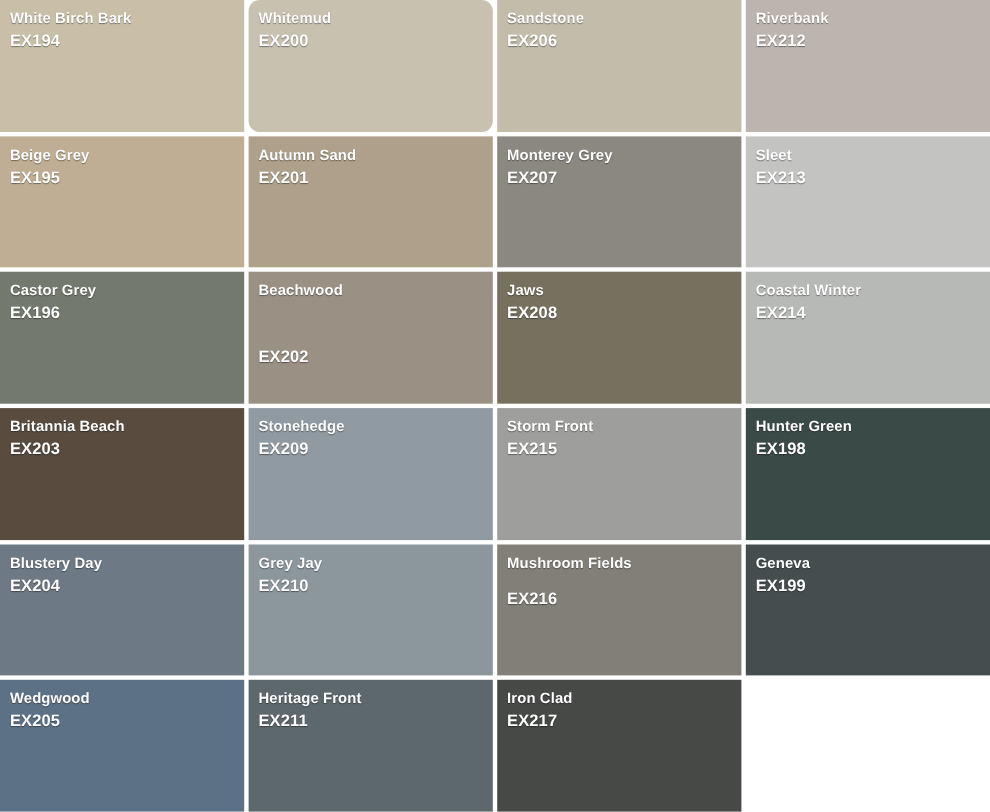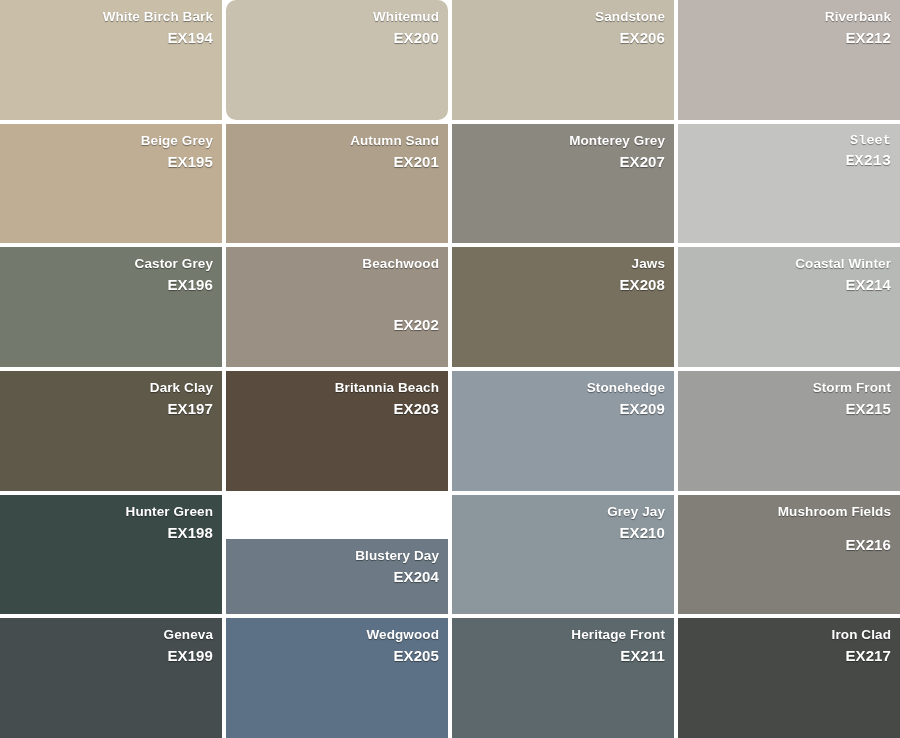--- a/index.html
+++ b/index.html
@@ -26,21 +26,21 @@
     background: #ffffff;
     box-sizing: border-box;
   }
 
   .swatch {
     position: relative;
     box-sizing: border-box;
     padding: 6px 9px 0 9px;
     display: flex;
     flex-direction: column;
-    align-items: flex-end;
+    align-items: flex-start;
     justify-content: flex-start;
     overflow: hidden;
     cursor: pointer;
   }
 
   .swatch-name,
   .swatch-code {
     color: #ffffff;
     font-weight: bold;
     font-size: 13.5px;
@@ -81,61 +81,57 @@
       <div class="swatch-code">EX195</div>
     </div>
     <div class="swatch" style="background-color: rgb(174, 160, 138);">
       <div class="swatch-name">Autumn Sand</div>
       <div class="swatch-code">EX201</div>
     </div>
     <div class="swatch" style="background-color: rgb(139, 136, 128);">
       <div class="swatch-name">Monterey Grey</div>
       <div class="swatch-code">EX207</div>
     </div>
-    <div class="swatch" style="background-color: rgb(195, 196, 194); font-family: Liberation Mono, monospace;">
+    <div class="swatch" style="background-color: rgb(195, 196, 194);">
       <div class="swatch-name">Sleet</div>
       <div class="swatch-code">EX213</div>
     </div>
     <div class="swatch" style="background-color: rgb(115, 122, 109);">
       <div class="swatch-name">Castor Grey</div>
       <div class="swatch-code">EX196</div>
     </div>
     <div class="swatch" style="background-color: rgb(155, 144, 132); gap: 40px;">
       <div class="swatch-name">Beachwood</div>
       <div class="swatch-code">EX202</div>
     </div>
     <div class="swatch" style="background-color: rgb(119, 112, 95);">
       <div class="swatch-name">Jaws</div>
       <div class="swatch-code">EX208</div>
     </div>
     <div class="swatch" style="background-color: rgb(183, 185, 182);">
       <div class="swatch-name">Coastal Winter</div>
       <div class="swatch-code">EX214</div>
     </div>
-    <div class="swatch" style="background-color: rgb(94, 89, 73);">
-      <div class="swatch-name">Dark Clay</div>
-      <div class="swatch-code">EX197</div>
-    </div>
     <div class="swatch" style="background-color: rgb(89, 76, 63);">
       <div class="swatch-name">Britannia Beach</div>
       <div class="swatch-code">EX203</div>
     </div>
     <div class="swatch" style="background-color: rgb(144, 154, 163);">
       <div class="swatch-name">Stonehedge</div>
       <div class="swatch-code">EX209</div>
     </div>
     <div class="swatch" style="background-color: rgb(158, 158, 156);">
       <div class="swatch-name">Storm Front</div>
       <div class="swatch-code">EX215</div>
     </div>
     <div class="swatch" style="background-color: rgb(58, 75, 71);">
       <div class="swatch-name">Hunter Green</div>
       <div class="swatch-code">EX198</div>
     </div>
-    <div class="swatch" style="background-color: rgb(109, 122, 133); margin-top: 44px;">
+    <div class="swatch" style="background-color: rgb(109, 122, 133);">
       <div class="swatch-name">Blustery Day</div>
       <div class="swatch-code">EX204</div>
     </div>
     <div class="swatch" style="background-color: rgb(139, 150, 157);">
       <div class="swatch-name">Grey Jay</div>
       <div class="swatch-code">EX210</div>
     </div>
     <div class="swatch" style="background-color: rgb(130, 127, 120); gap: 12px;">
       <div class="swatch-name">Mushroom Fields</div>
       <div class="swatch-code">EX216</div>

